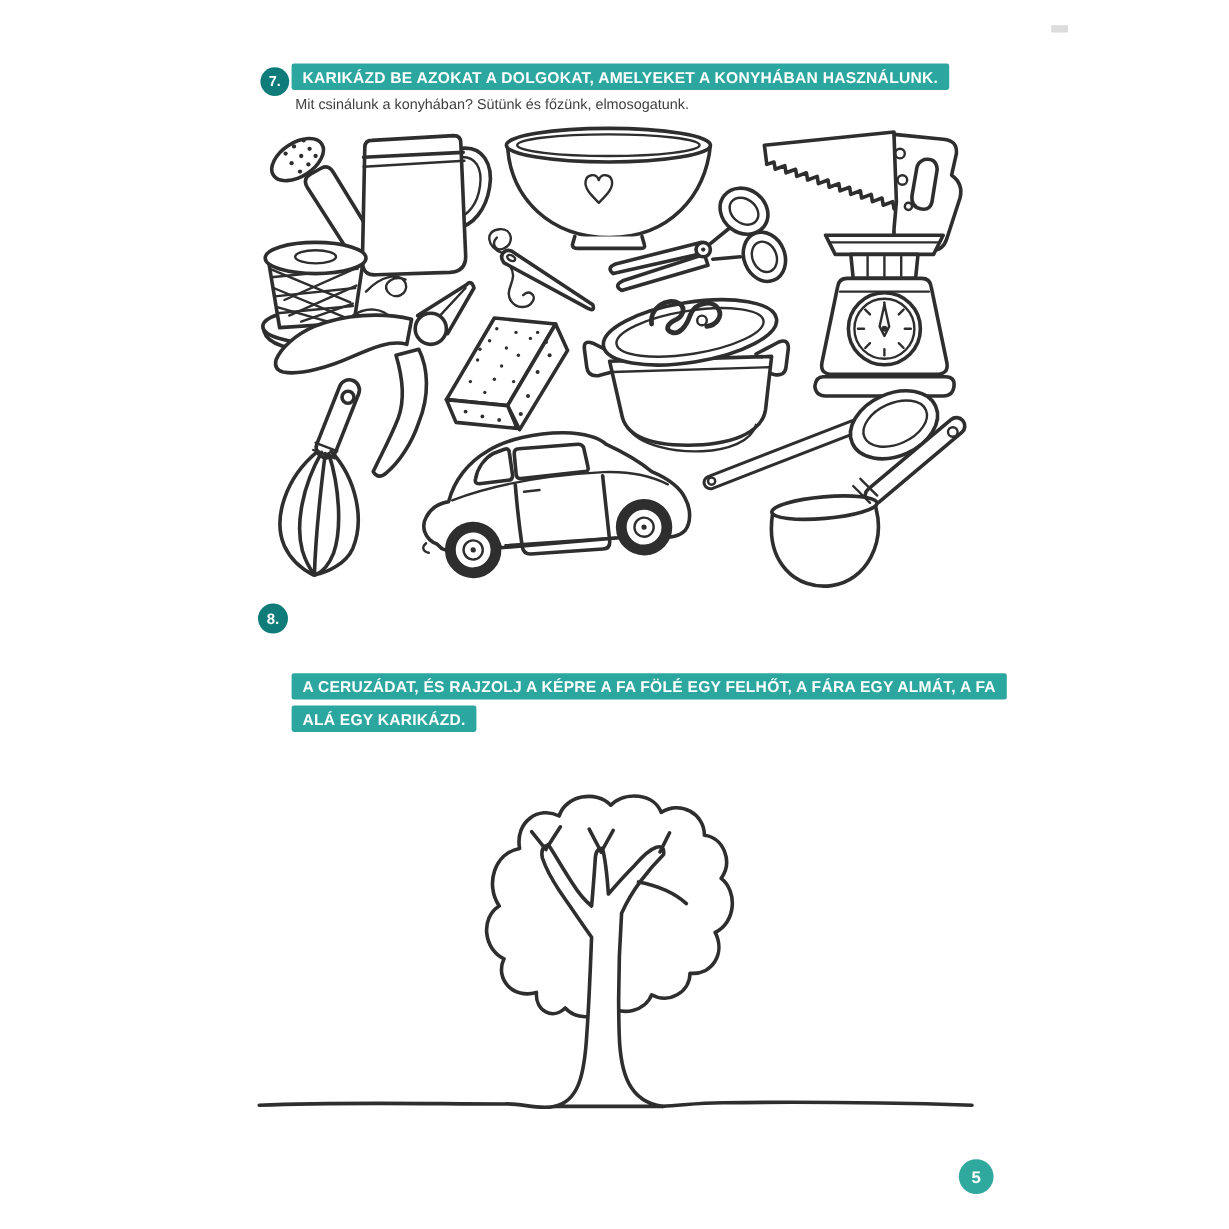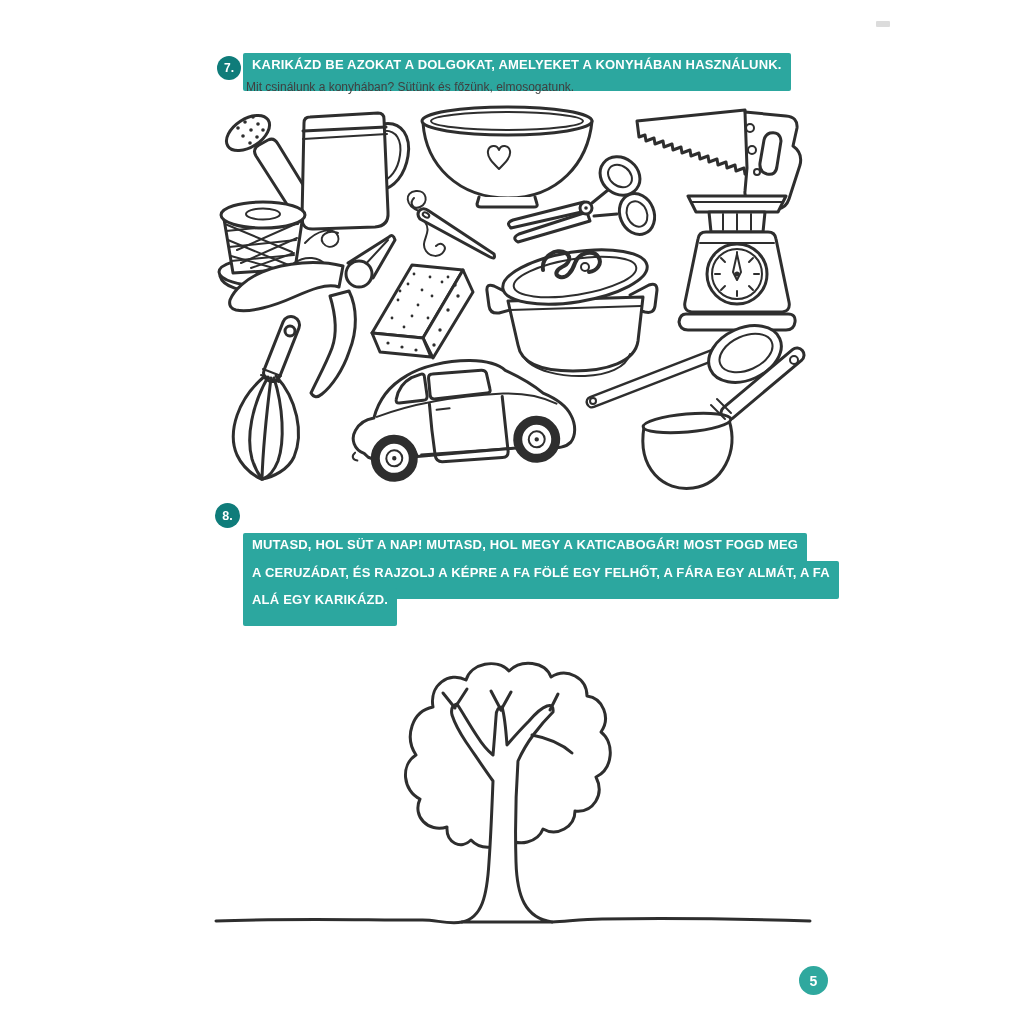--- a/index.html
+++ b/index.html
@@ -2,21 +2,21 @@
 <html style="--teal: #2ca79f; --badge: #0f7c7a; --ink: #2e2e2e; --text: #3f3f3f; --dot: #2fa89e;"><head>
 <meta charset="utf-8">
 <style>
   html,body{margin:0;padding:0;background:#fff;}
   #stage{position:relative;width:1024px;height:1024px;background:#fff;overflow:hidden;
          font-family:"Liberation Sans",sans-serif;}
   .badge{position:absolute;border-radius:50%;background:var(--badge,#0f7c7a);color:#fff;
          font-weight:bold;display:flex;align-items:center;justify-content:center;}
   #badge7{left:217px;top:56px;width:24px;height:24px;font-size:12px;}
   #badge8{left:215px;top:503px;width:25px;height:25px;font-size:12.5px;}
-  .bar{position:absolute;left:243px;height:38px;line-height:23px;background:var(--teal,#2ca79f);
+  .bar{position:absolute;left:243px;height:22px;line-height:23px;background:var(--teal,#2ca79f);
        color:#fff;font-weight:bold;font-size:13px;letter-spacing:.2px;padding:0 9px;
        white-space:nowrap;border-radius:2px;text-align:right;}
   #bar7{top:53px;}
   #bar8a{top:506px;}
   #bar8b{top:533px;}
   #bar8c{top:561px;}
   #bar8d{top:588px;}
   #subtitle{position:absolute;left:246px;top:80px;color:var(--text,#3f3f3f);font-size:12px;white-space:nowrap;}
   #page-dot{position:absolute;left:799px;top:966px;width:29px;height:29px;border-radius:50%;
             background:var(--dot,#2fa89e);color:#fff;font-weight:bold;font-size:14px;
@@ -41,21 +41,20 @@
 
 <div id="stage">
 
   <div id="corner-mark"></div>
 
   <div class="badge" id="badge7">7.</div>
   <div class="bar" id="bar7">KARIKÁZD BE AZOKAT A DOLGOKAT, AMELYEKET A KONYHÁBAN HASZNÁLUNK.</div>
   <div id="subtitle">Mit csinálunk a konyhában? Sütünk és főzünk, elmosogatunk.</div>
 
   <div class="badge" id="badge8">8.</div>
-  <div class="bar" id="bar8b">MUTASD, HOL SÜT A NAP! MUTASD, HOL MEGY A KATICABOGÁR! MOST FOGD MEG</div>
   <div class="bar" id="bar8c">A CERUZÁDAT, ÉS RAJZOLJ A KÉPRE A FA FÖLÉ EGY FELHŐT, A FÁRA EGY ALMÁT, A FA</div>
   <div class="bar" id="bar8d">ALÁ EGY KARIKÁZD.</div>
 
   <svg id="art" width="1024" height="1024" viewBox="0 0 1024 1024">
 
     <g>
       <path class="f" d="M297,220 L256,156 Q252,149 259,145 L268,140 Q274,137 278,144 L316,206 Z"></path>
       <ellipse class="f" cx="248" cy="133" rx="24" ry="14" transform="rotate(-33 248 133)"></ellipse>
       <circle class="d" cx="238" cy="128" r="1.8"></circle>
         <circle class="d" cx="245" cy="122" r="1.8"></circle>

